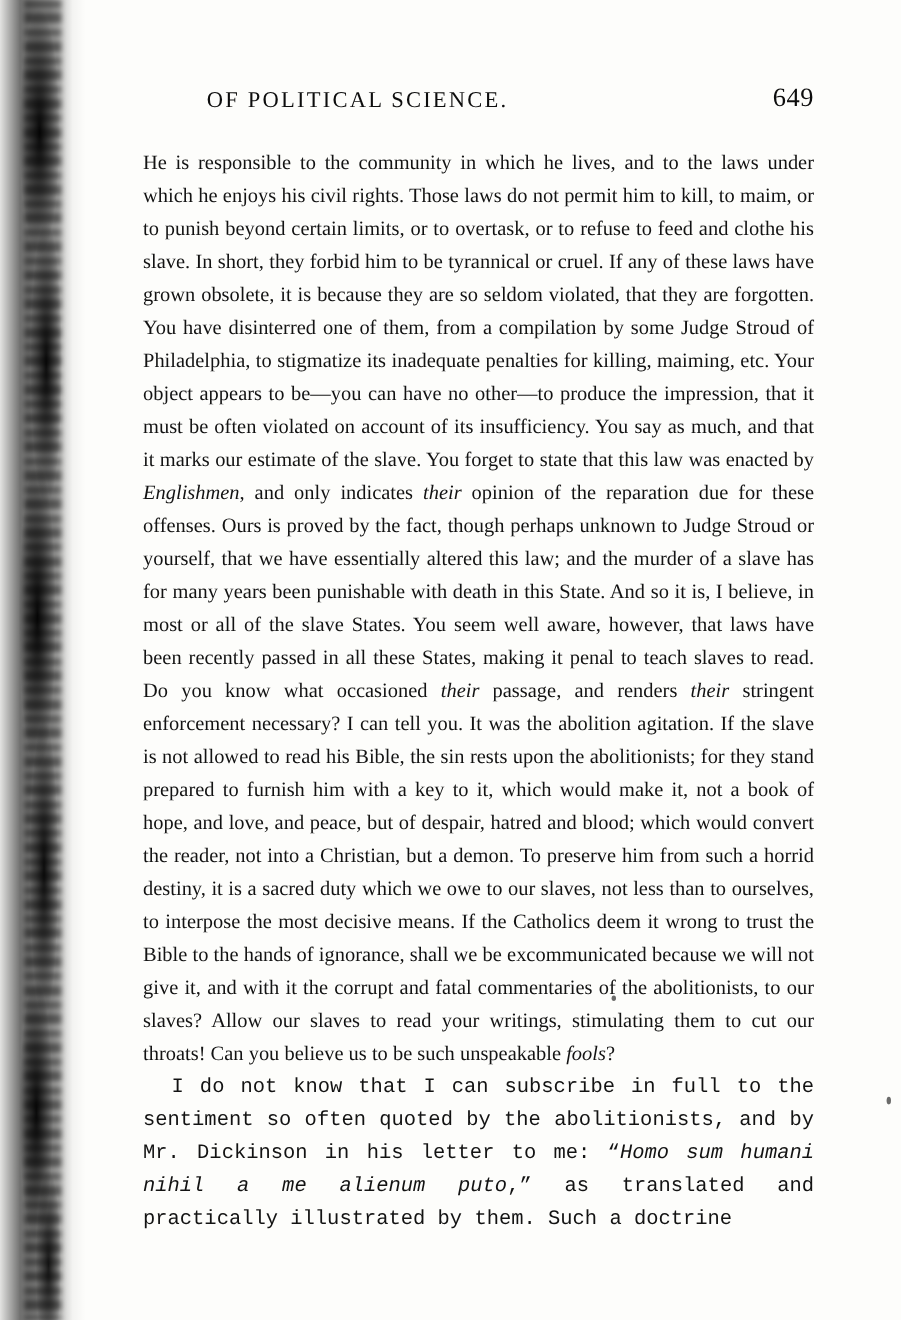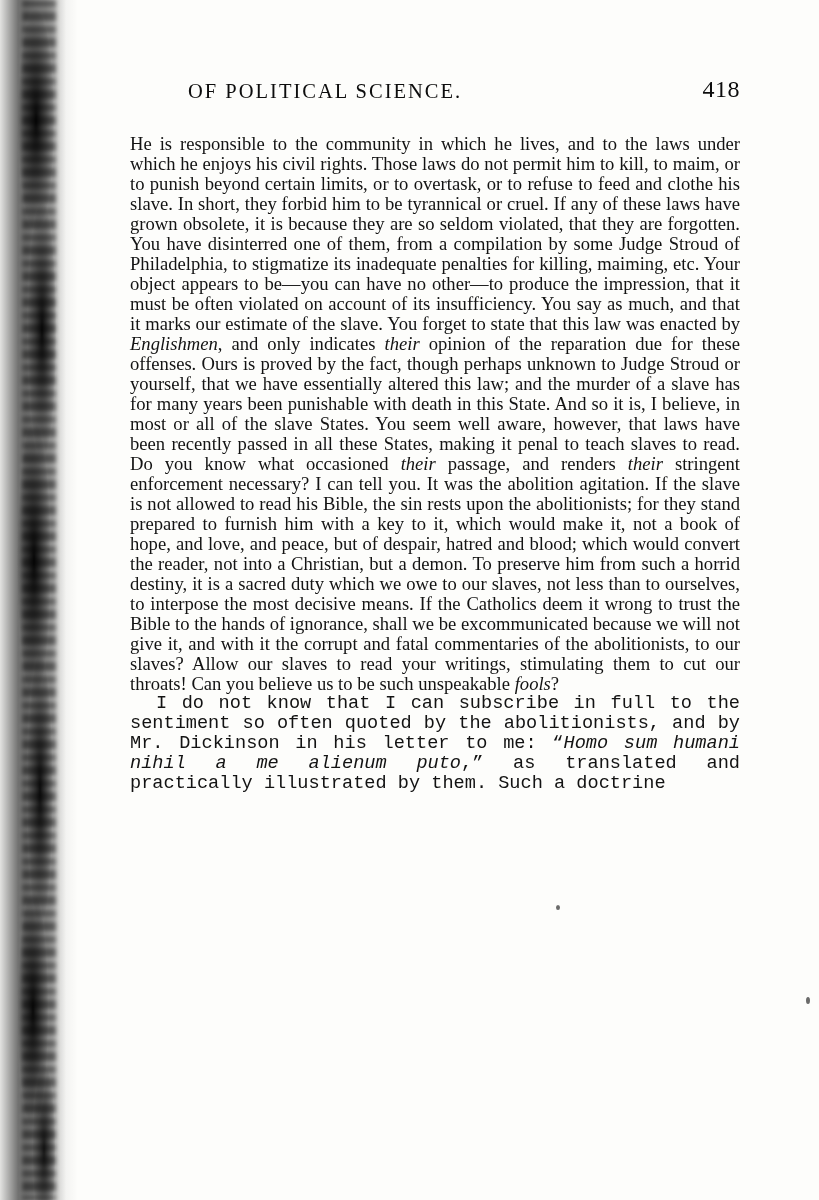--- a/index.html
+++ b/index.html
@@ -84,21 +84,21 @@
     right: 0;
     top: -4px;
     font-size: 24px;
     letter-spacing: 0.5px;
     color: #0d0d0d;
   }
 
   .body-text {
     margin-top: 6px;
     font-size: 18.6px;
-    line-height: 20px;
+    line-height: 30px;
     text-align: justify;
     text-justify: inter-word;
     color: #131313;
   }
   .body-text p {
     margin: 0;
   }
   .body-text p.indent {
     text-indent: 26px;
     font-family: Liberation Mono, monospace;
@@ -120,21 +120,21 @@
 
   <div id="gutter"></div>
 
   <div class="speck" style="left:806px; top:997px; width:4px; height:7px;"></div>
   <div class="speck" style="left:556px; top:905px; width:4px; height:5px;"></div>
 
   <div id="content">
 
     <div class="header-row">
       <div class="running-head">OF POLITICAL SCIENCE.</div>
-      <div class="folio">418</div>
+      <div class="folio">649</div>
     </div>
 
     <div class="body-text">
       <p>He is responsible to the community in which he lives, and to the laws under which he enjoys his civil rights. Those laws do not permit him to kill, to maim, or to punish beyond certain limits, or to overtask, or to refuse to feed and clothe his slave. In short, they forbid him to be tyrannical or cruel. If any of these laws have grown obsolete, it is because they are so seldom violated, that they are forgotten. You have disinterred one of them, from a compilation by some Judge Stroud of Philadelphia, to stigmatize its inadequate penalties for killing, maiming, etc. Your object appears to be—you can have no other—to produce the impression, that it must be often violated on account of its insufficiency. You say as much, and that it marks our estimate of the slave. You forget to state that this law was enacted by <span class="it">Englishmen</span>, and only indicates <span class="it">their</span> opinion of the reparation due for these offenses. Ours is proved by the fact, though perhaps unknown to Judge Stroud or yourself, that we have essentially altered this law; and the murder of a slave has for many years been punishable with death in this State. And so it is, I believe, in most or all of the slave States. You seem well aware, however, that laws have been recently passed in all these States, making it penal to teach slaves to read. Do you know what occasioned <span class="it">their</span> passage, and renders <span class="it">their</span> stringent enforcement necessary? I can tell you. It was the abolition agitation. If the slave is not allowed to read his Bible, the sin rests upon the abolitionists; for they stand prepared to furnish him with a key to it, which would make it, not a book of hope, and love, and peace, but of despair, hatred and blood; which would convert the reader, not into a Christian, but a demon. To preserve him from such a horrid destiny, it is a sacred duty which we owe to our slaves, not less than to ourselves, to interpose the most decisive means. If the Catholics deem it wrong to trust the Bible to the hands of ignorance, shall we be excommunicated because we will not give it, and with it the corrupt and fatal commentaries of the abolitionists, to our slaves? Allow our slaves to read your writings, stimulating them to cut our throats! Can you believe us to be such unspeakable <span class="it">fools</span>?</p>
       <p class="indent">I do not know that I can subscribe in full to the sentiment so often quoted by the abolitionists, and by Mr. Dickinson in his letter to me: “<span class="it">Homo sum humani nihil a me alienum puto</span>,” as translated and practically illustrated by them. Such a doctrine</p>
     </div>
 
   </div>
 </div>
 

